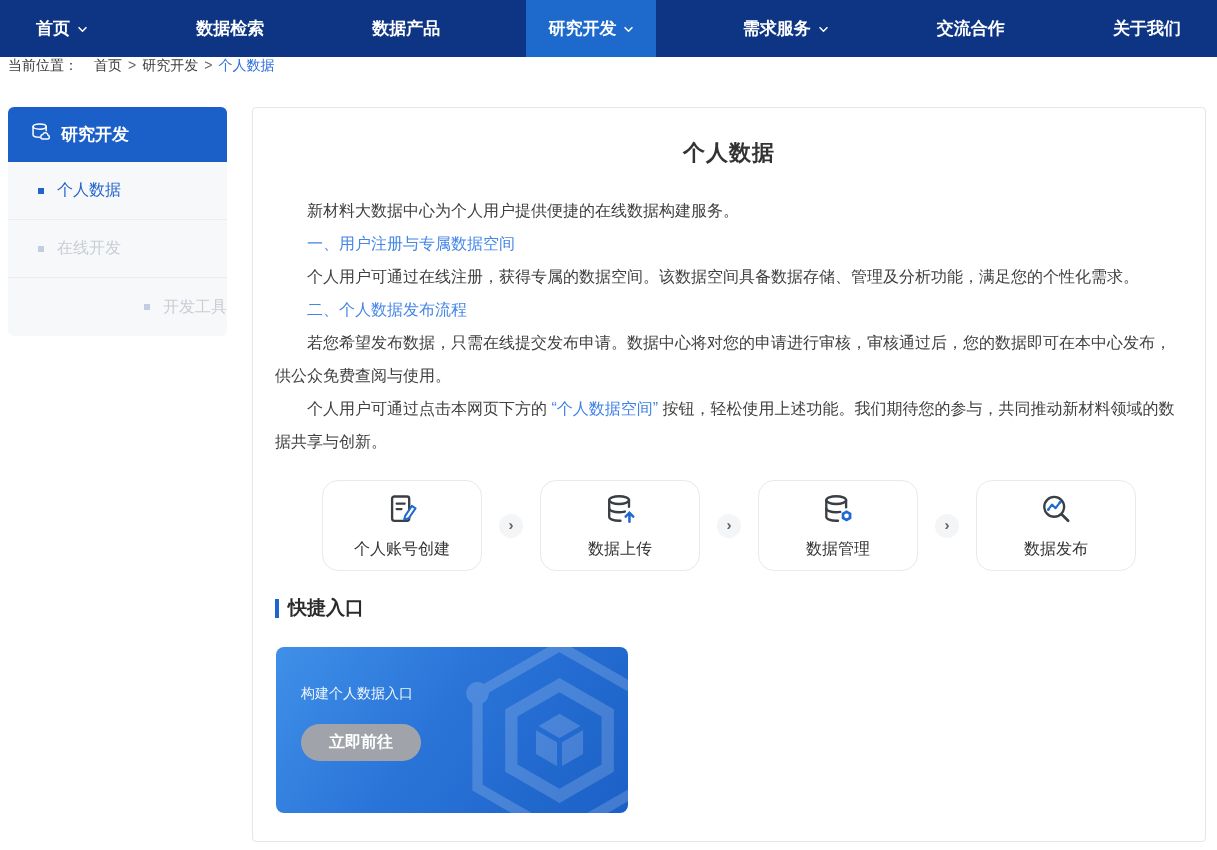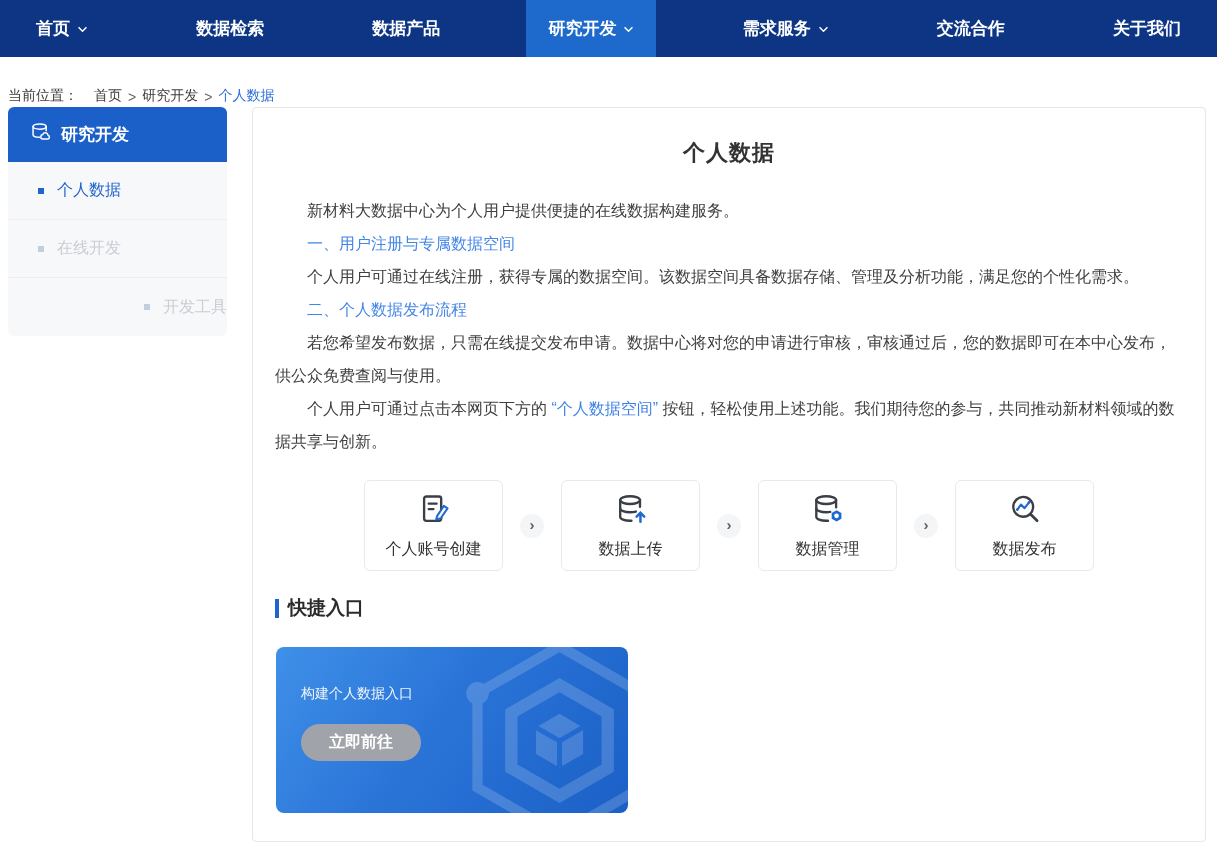--- a/index.html
+++ b/index.html
@@ -8,21 +8,21 @@
 
   
   .topnav { height:57px; background:#0d3584; display:flex; align-items:stretch;
     justify-content:space-between; padding:0 14px; }
   .nav-item { display:flex; align-items:center; gap:7px; padding:0 22px;
     color:#fff; font-size:17px; font-weight:bold; cursor:pointer; white-space:nowrap; }
   .nav-item.active { background:#1e6acc; }
   .nav-chevron { display:flex; align-items:center; margin-top:2px; }
 
   
-  .breadcrumb { height:48px; display:flex; align-items:flex-end; padding-left:8px;
+  .breadcrumb { height:48px; display:flex; align-items:flex-start; padding-left:8px;
     font-size:14px; color:#3c3c3c; gap:6px; }
   .breadcrumb .prefix { margin-right:10px; }
   .crumb { color:#3c3c3c; cursor:pointer; }
   .crumb-sep { color:#666; }
   .crumb.current { color:#2e6ee0; }
 
   
   .layout { display:flex; align-items:flex-start; padding:2px 11px 0 8px; gap:25px; }
 
   
@@ -43,21 +43,21 @@
   .panel { flex:1; min-height:735px; border:1px solid #e5e6e8; border-radius:4px;
     background:#fff; padding:24px 22px 26px; }
   .page-title { text-align:center; font-size:22px; font-weight:bold; color:#333;
     margin:6px 0 26px; letter-spacing:1px; }
   .body-text p { font-size:16px; color:#404040; line-height:33px; text-indent:2em; }
   .body-text p.heading { color:#4486e8; }
   .inline-link { color:#3f82e6; cursor:pointer; }
 
   
   .flow { margin-top:22px; display:flex; align-items:center; justify-content:center; }
-  .flow-box { width:139px; height:91px; border:1px solid #e7e9ec; border-radius:6px;
+  .flow-box { width:160px; height:91px; border:1px solid #e7e9ec; border-radius:16px;
     background:#fff; display:flex; flex-direction:column; align-items:center;
     justify-content:center; gap:7px; cursor:pointer; }
   .flow-label { font-size:16px; color:#333; }
   .flow-connector { width:58px; display:flex; justify-content:center; }
   .flow-dot { width:24px; height:24px; border-radius:50%; background:#f4f5f7;
     color:#5f6368; font-size:15px; font-weight:bold; display:flex;
     align-items:center; justify-content:center; padding-bottom:2px; }
 
   
   .section-head { margin-top:24px; display:flex; align-items:center; gap:9px; }

